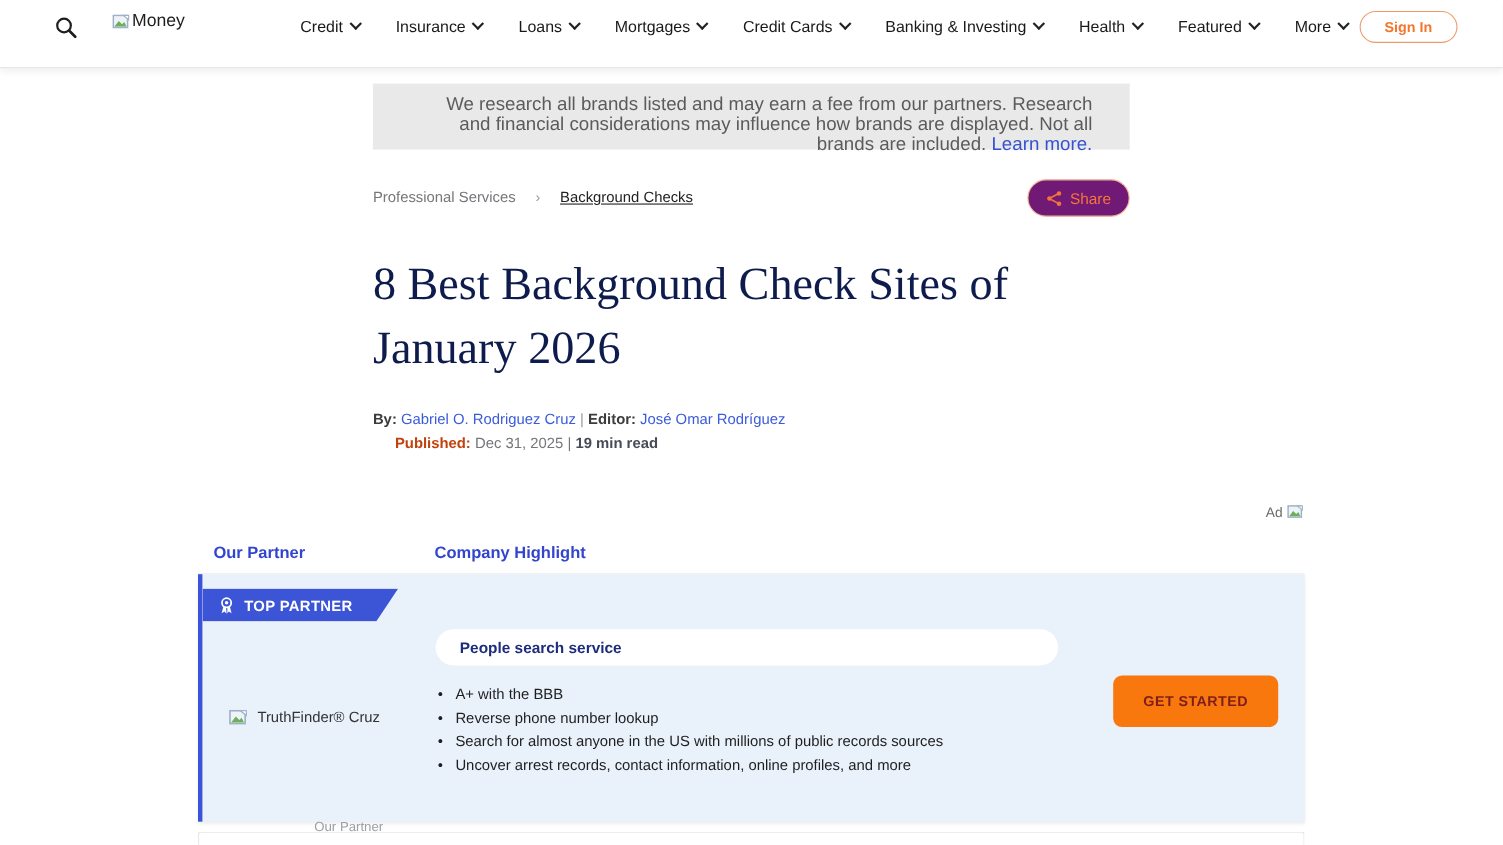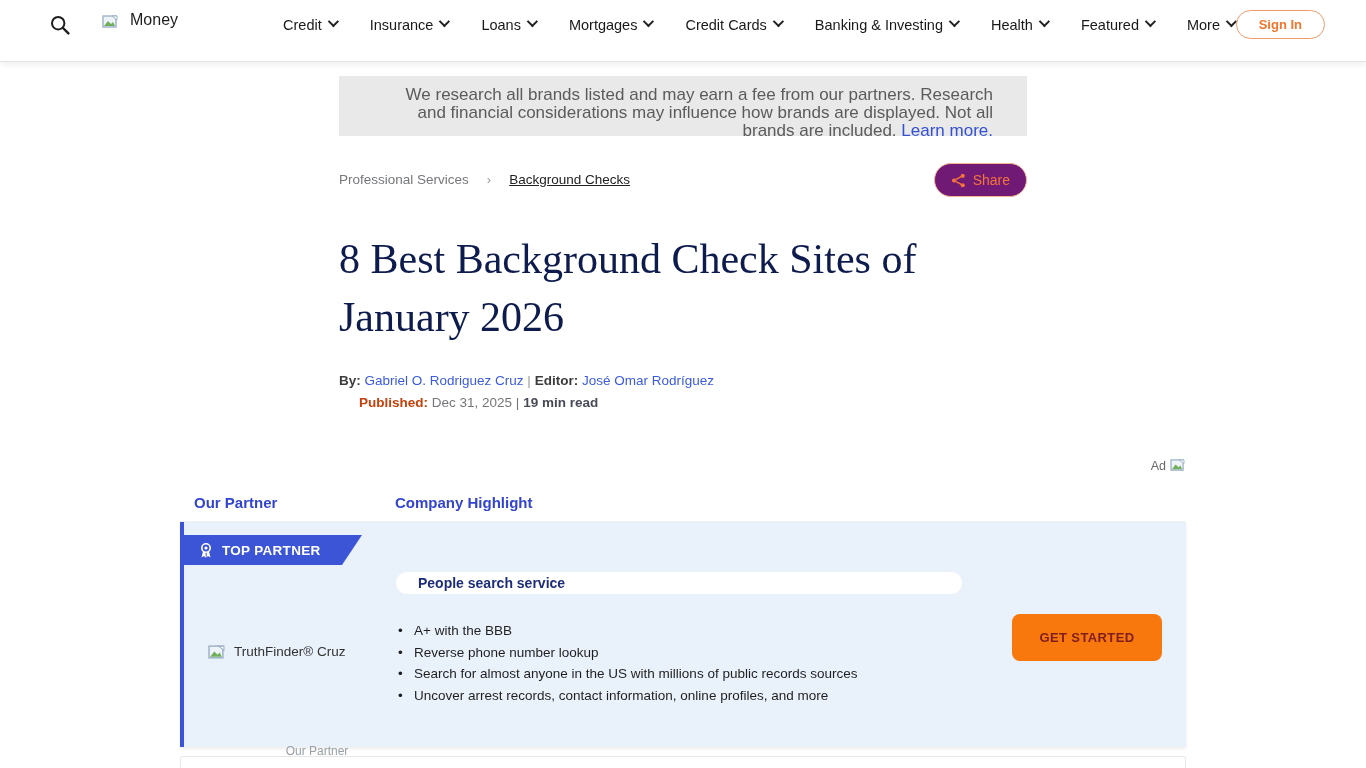--- a/index.html
+++ b/index.html
@@ -4,21 +4,21 @@
 <style>
   * { margin:0; padding:0; box-sizing:border-box; }
   html,body { width:1366px; height:768px; overflow:hidden; background:#fff;
               font-family:"Liberation Sans", sans-serif; }
 
   
   .header { position:absolute; top:0; left:0; width:1366px; height:62px; background:#fff;
             border-bottom:1px solid #e3e3e3; box-shadow:0 3px 6px rgba(0,0,0,.06);
             display:flex; align-items:center; z-index:5; }
   .hdr-search { margin-left:50px; width:20px; height:20px; cursor:pointer; margin-top:-12px; }
-  .hdr-logo { display:flex; align-items:flex-end; gap:12px; margin-left:20px; margin-top:-22px;
+  .hdr-logo { display:flex; align-items:center; gap:2px; margin-left:20px; margin-top:-22px;
               font-size:16px; color:#1d1d1d; cursor:pointer;padding-left:12px; }
   .nav { display:flex; align-items:center; gap:34px; margin-left:105px; margin-top:-12px; }
   .nav-item { display:flex; align-items:center; gap:6px; font-size:14.5px; color:#191919;
               cursor:pointer; white-space:nowrap; }
   .chev { width:8px; height:8px; border-right:2px solid #222; border-bottom:2px solid #222;
           transform:rotate(45deg) translateY(-2px); margin-top:-3px; }
   .signin { position:absolute; right:41px; top:10px; height:29px; padding:0 22px;
             border:1px solid #f09a6b; border-radius:15px; background:#fff; color:#f4752c;
             font-size:13px; font-weight:bold; display:flex; align-items:center; cursor:pointer; }
 
@@ -66,21 +66,21 @@
   .card-body { position:relative; height:225px; background:#e9f1fb;
                border-left:4px solid #3a53d9; box-shadow:0 2px 3px rgba(0,0,0,.07); }
   .badge { position:absolute; left:0; top:13px; height:30px; width:178px; background:#3c55d6;
            color:#fff; font-size:13.5px; font-weight:bold; letter-spacing:.3px;
            display:flex; align-items:center; gap:9px; padding-left:15px;
            clip-path:polygon(0 0,100% 0,calc(100% - 20px) 100%,0 100%); }
   .logo-cell { position:absolute; left:24px; top:122px; width:200px; display:flex;
                align-items:center; gap:10px; font-size:13.5px; color:#333; }
   .partner-note { position:absolute; left:68px; top:222px; width:130px; text-align:center;
                   font-size:12px; color:#9aa0a6; }
-  .cat-pill { position:absolute; left:212px; top:50px; width:566px; height:22px; background:#fff;
+  .cat-pill { position:absolute; left:212px; top:50px; width:566px; height:33px; background:#fff;
               border-radius:17px; display:flex; align-items:center; padding-left:22px;
               font-size:14px; font-weight:bold; color:#1d2d7c; }
   .bullets { position:absolute; left:212px; top:98px; width:580px; list-style:none; }
   .bullets li { position:relative; padding-left:18px; font-size:13.5px; color:#1f1f1f;
                 line-height:21.5px; }
   .bullets li::before { content:"•"; position:absolute; left:2px; color:#1f1f1f; }
   .cta { position:absolute; right:24px; top:92px; width:150px; height:47px; background:#f8780e;
          border:none; border-radius:8px; color:#7f1d1d; font-family:"Liberation Sans",sans-serif;
          font-size:13px; font-weight:bold; letter-spacing:.4px; cursor:pointer; }
   .next-card { position:absolute; left:180px; top:756px; width:1006px; height:12px;

